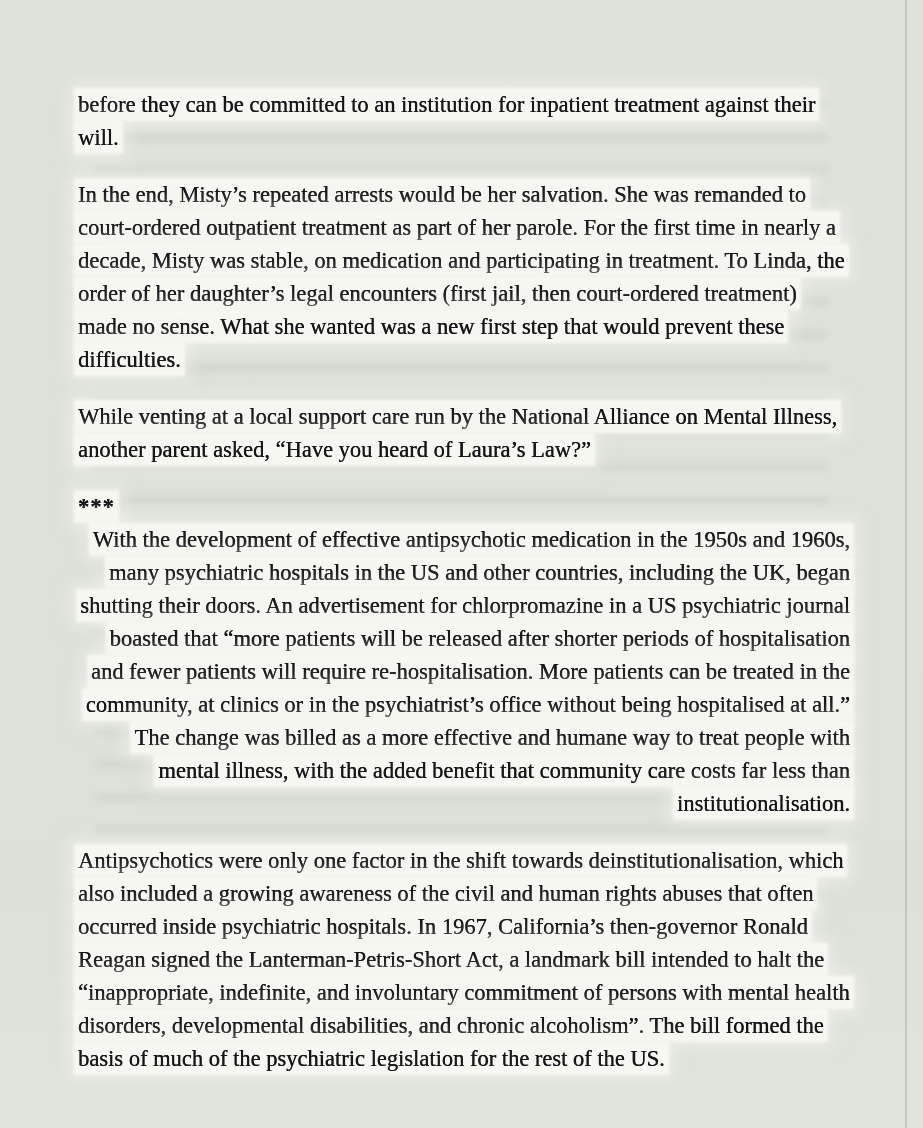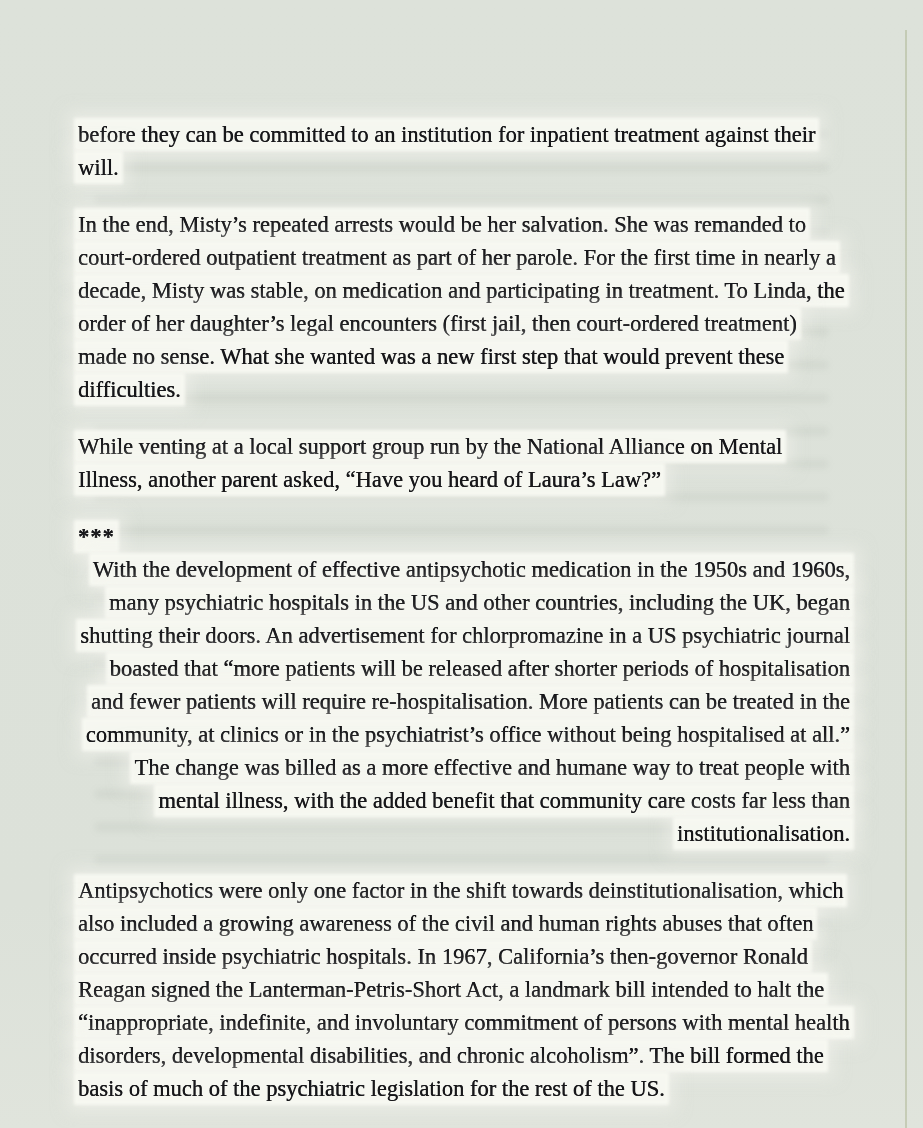--- a/index.html
+++ b/index.html
@@ -12,21 +12,20 @@
   body {
     background: linear-gradient(180deg, #dde2da 0%, #dce1d9 80%, #e0e4dc 100%);
     font-family: "Liberation Serif", "DejaVu Serif", serif;
   }
   .page {
     position: relative;
     width: 923px;
     height: 966px;
     box-sizing: border-box;
     padding: 88px 72px 0 78px;
-    margin-top: 30px;
   }
   
   .ghosting {
     position: absolute;
     top: 80px;
     left: 95px;
     right: 95px;
     bottom: 70px;
     background: repeating-linear-gradient(
       180deg,
@@ -94,21 +93,21 @@
 <div class="page">
   <div class="ghosting"></div>
   <div class="page-edge"></div>
 
   <div class="content">
 
     <p class="body-text"><span class="line-halo">before they can be committed to an institution for inpatient treatment against their will.</span></p>
 
     <p class="body-text"><span class="line-halo">In the end, Misty’s repeated arrests would be her salvation. She was remanded to court-ordered outpatient treatment as part of her parole. For the first time in nearly a decade, Misty was stable, on medication and participating in treatment. To Linda, the order of her daughter’s legal encounters (first jail, then court-ordered treatment) made no sense. What she wanted was a new first step that would prevent these difficulties.</span></p>
 
-    <p class="body-text"><span class="line-halo">While venting at a local support group run by the National Alliance on Mental Illness, another parent asked, “Have you heard of Laura’s Law?”</span></p>
+    <p class="body-text"><span class="line-halo">While venting at a local support care run by the National Alliance on Mental Illness, another parent asked, “Have you heard of Laura’s Law?”</span></p>
 
     <div class="separator"><span class="line-halo">***</span></div>
 
     <p class="body-text after-separator"><span class="line-halo">With the development of effective antipsychotic medication in the 1950s and 1960s, many psychiatric hospitals in the US and other countries, including the UK, began shutting their doors. An advertisement for chlorpromazine in a US psychiatric journal boasted that “more patients will be released after shorter periods of hospitalisation and fewer patients will require re-hospitalisation. More patients can be treated in the community, at clinics or in the psychiatrist’s office without being hospitalised at all.” The change was billed as a more effective and humane way to treat people with mental illness, with the added benefit that community care costs far less than institutionalisation.</span></p>
 
     <p class="body-text"><span class="line-halo">Antipsychotics were only one factor in the shift towards deinstitutionalisation, which also included a growing awareness of the civil and human rights abuses that often occurred inside psychiatric hospitals. In 1967, California’s then-governor Ronald Reagan signed the Lanterman-Petris-Short Act, a landmark bill intended to halt the “inappropriate, indefinite, and involuntary commitment of persons with mental health disorders, developmental disabilities, and chronic alcoholism”. The bill formed the basis of much of the psychiatric legislation for the rest of the US.</span></p>
 
   </div>
 </div>
 

